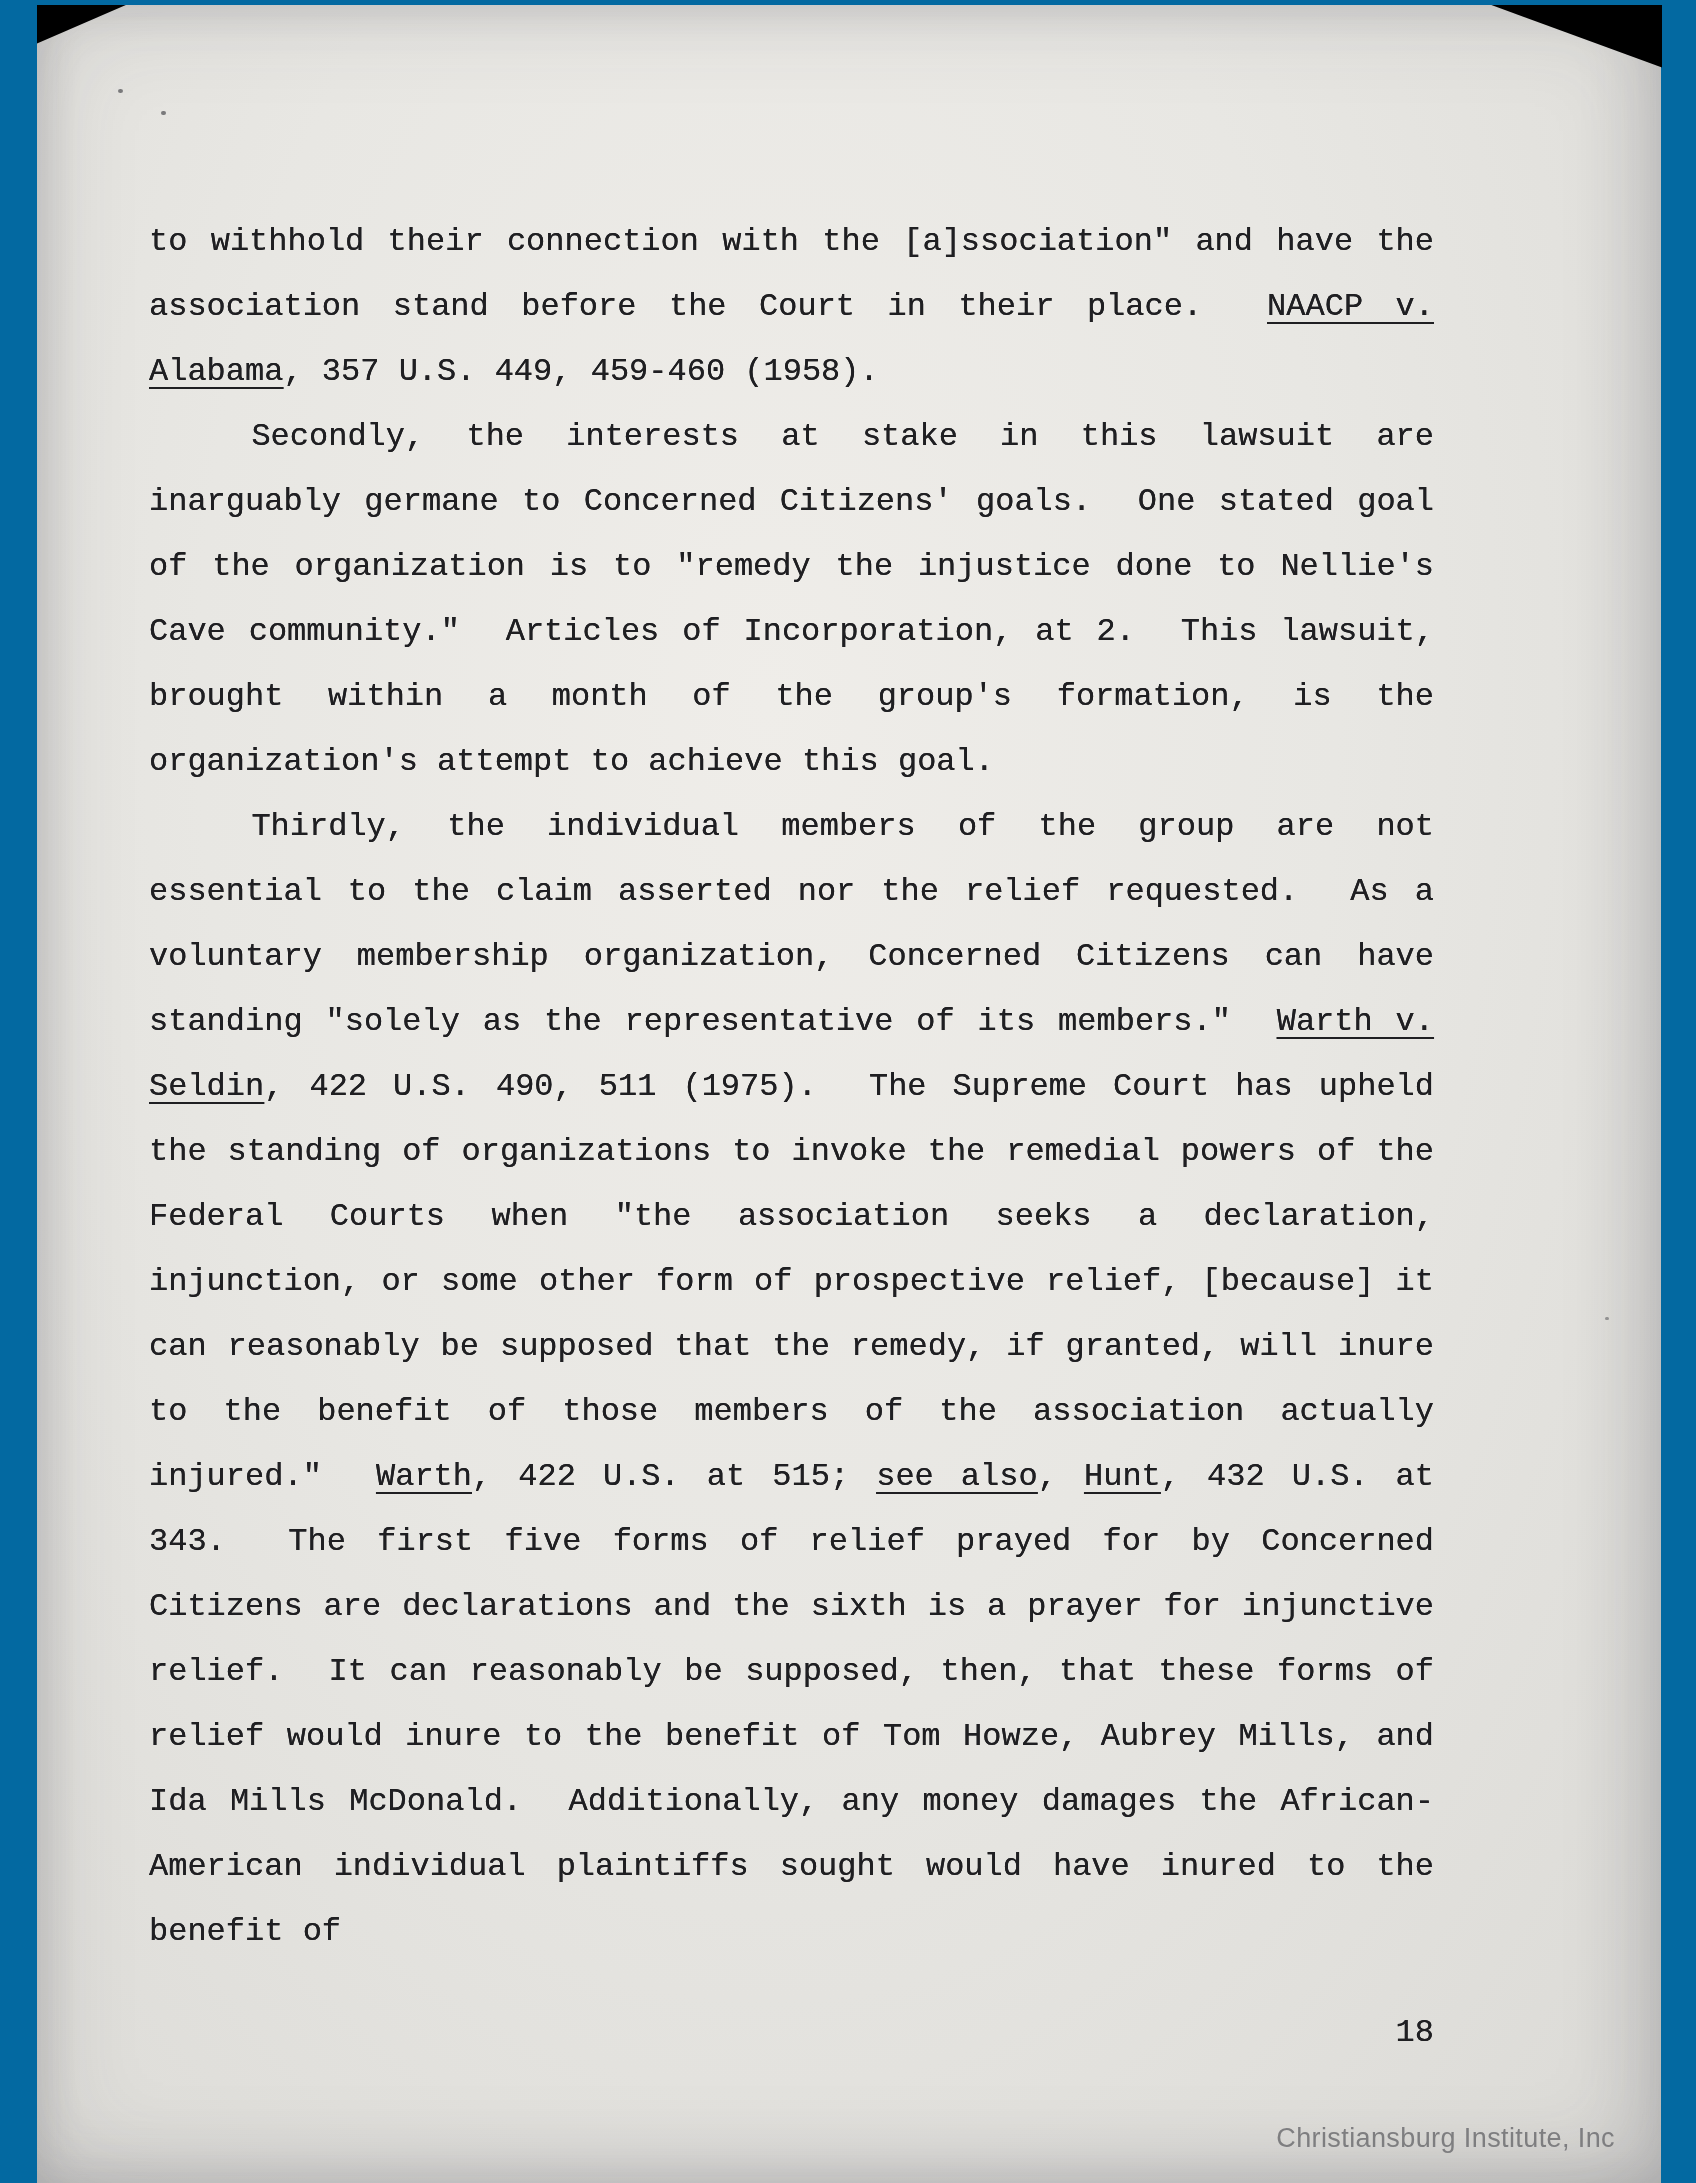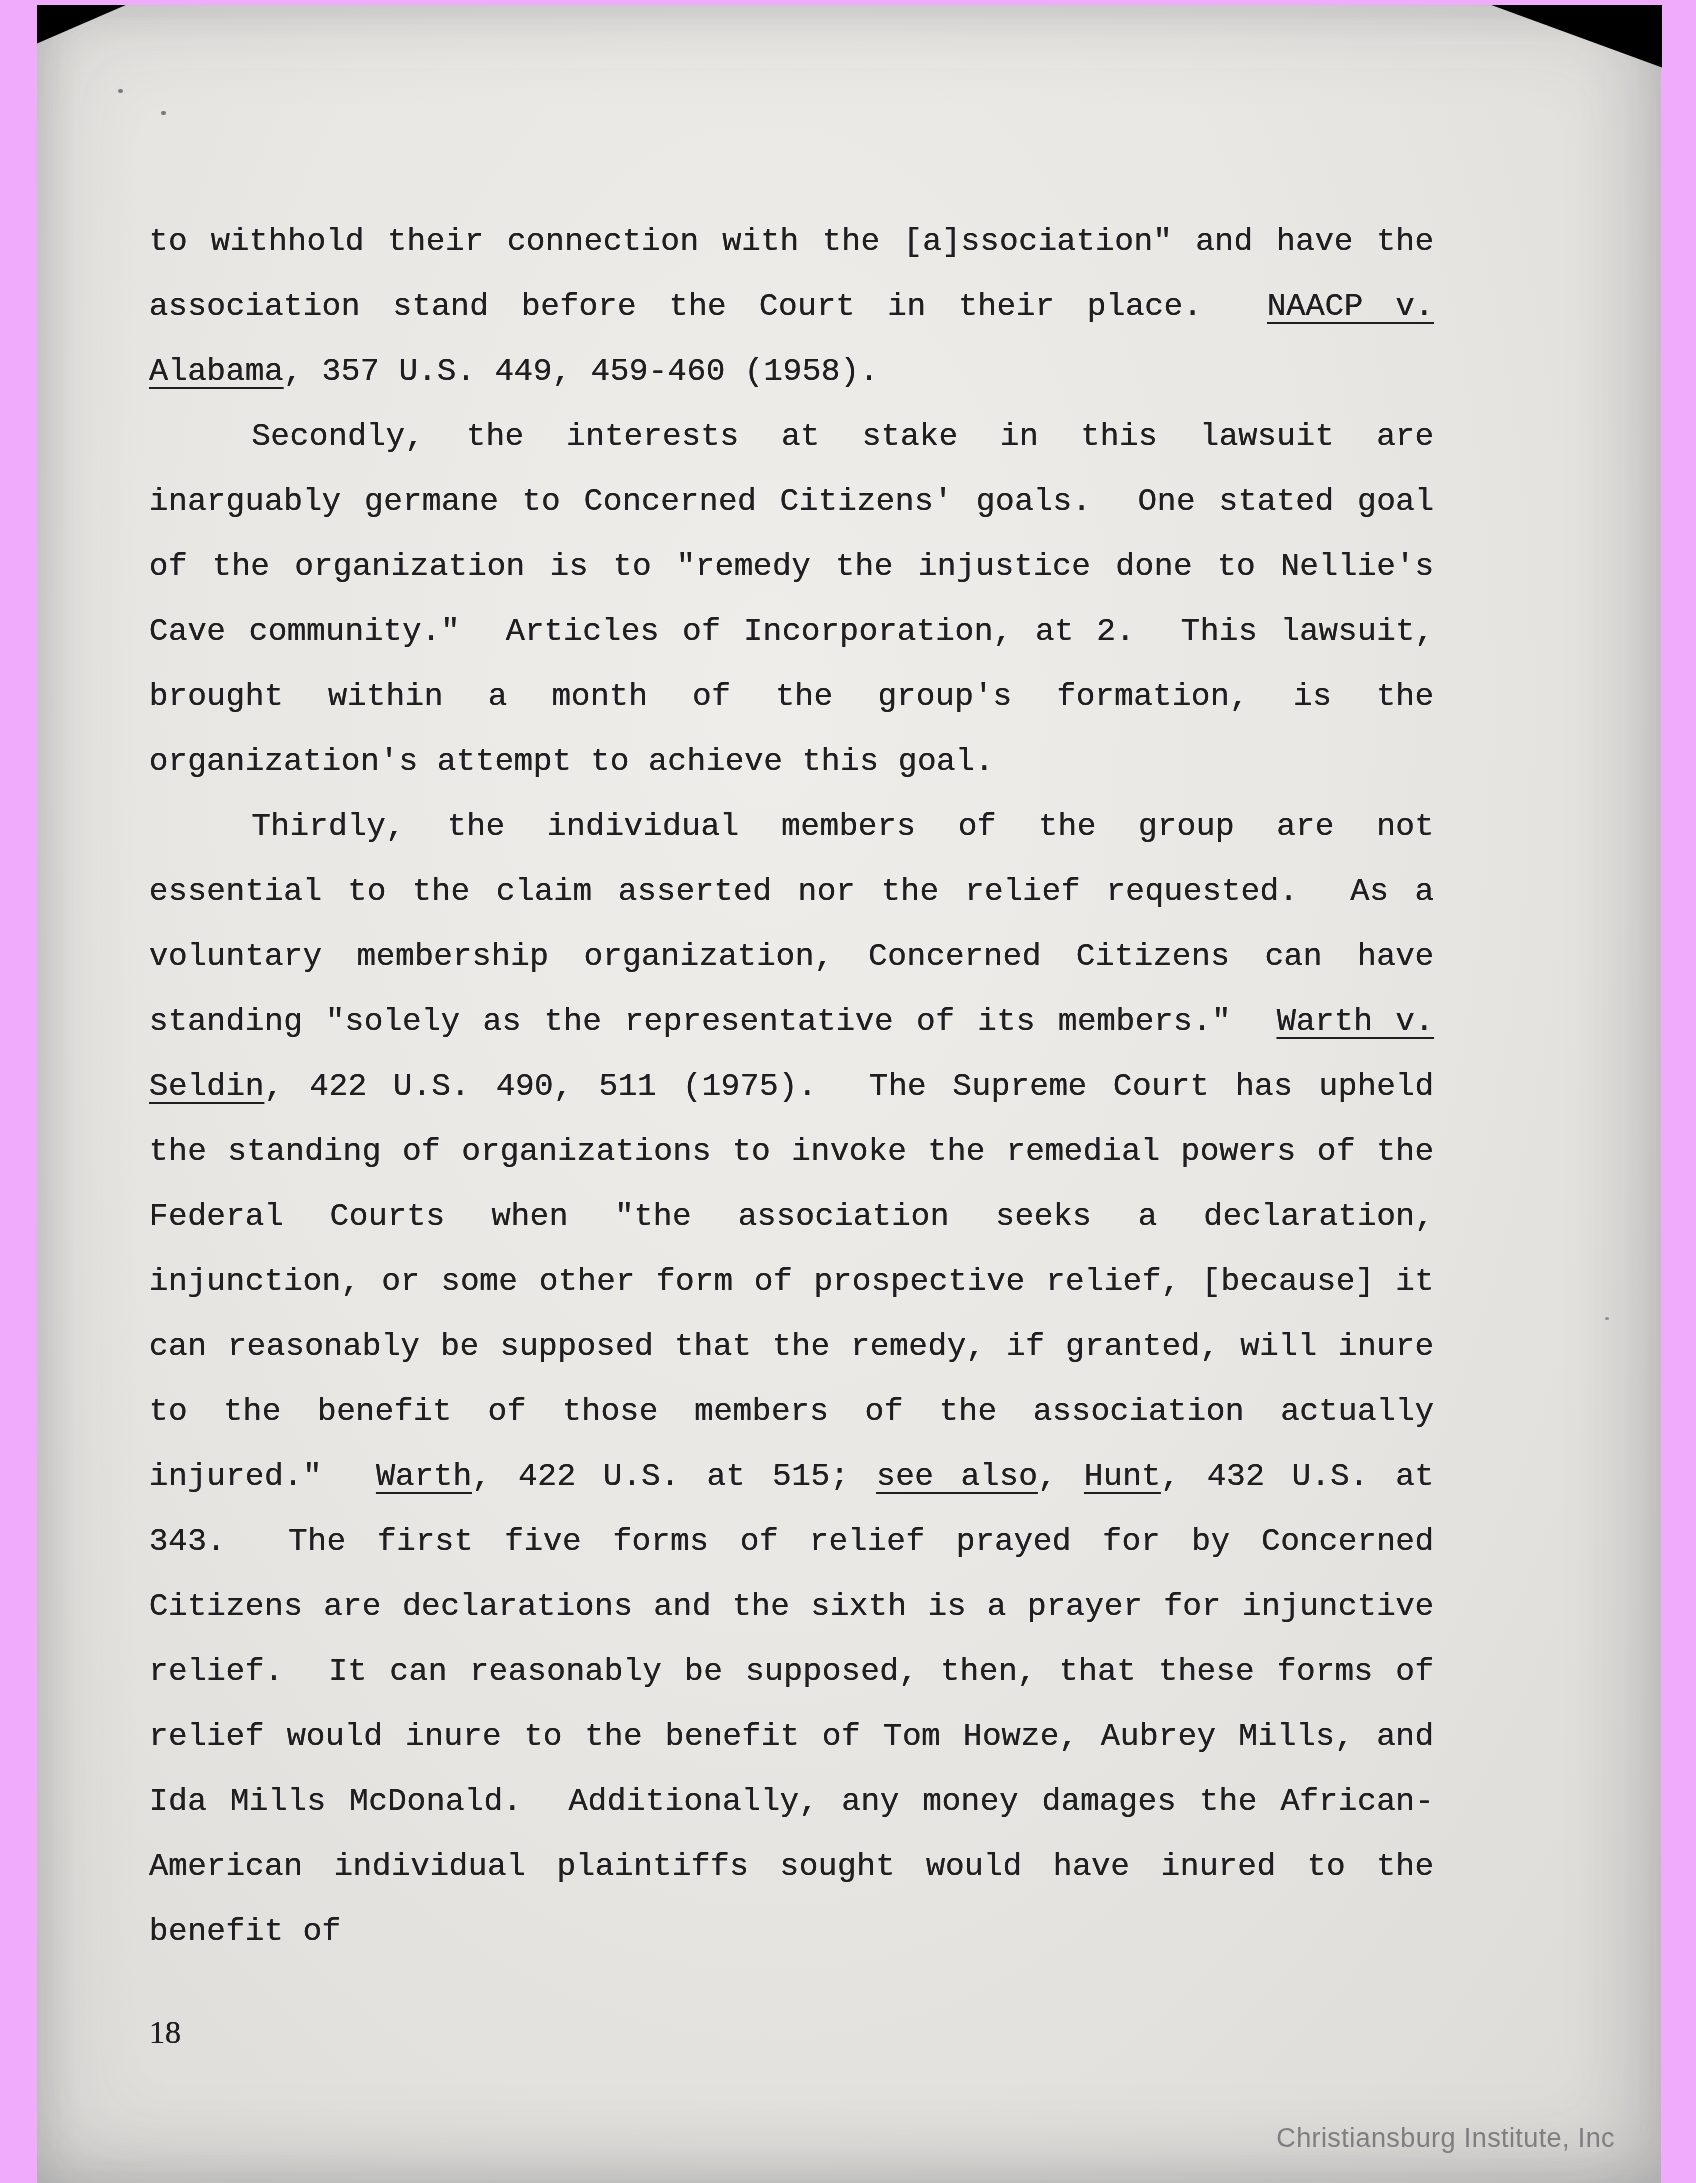--- a/index.html
+++ b/index.html
@@ -8,21 +8,21 @@
     width: 1697px;
     height: 2183px;
     background: #000;
     overflow: hidden;
   }
 
   .scan-root {
     position: relative;
     width: 1697px;
     height: 2183px;
-    background: #f0abfc;
+    background: #0369a1;
   }
 
   
   .page {
     position: absolute;
     left: 37px;
     top: 4.5px;
     width: 1624px;
     height: 2179px;
     background:
@@ -93,22 +93,21 @@
   }
 
   .doc-body u {
     text-decoration: underline;
     text-decoration-thickness: 2.2px;
     text-underline-offset: 6.7px;
   }
 
   .page-number {
     margin-top: 36px;
-    text-align: left;
-    font-family: Liberation Serif, serif;
+    text-align: right;
   }
 
   .watermark {
     position: absolute;
     right: 46px;
     bottom: 30px;
     font-family: "Liberation Sans", sans-serif;
     font-size: 27px;
     color: var(--watermark, #7e7e80);
     letter-spacing: 0.4px;

